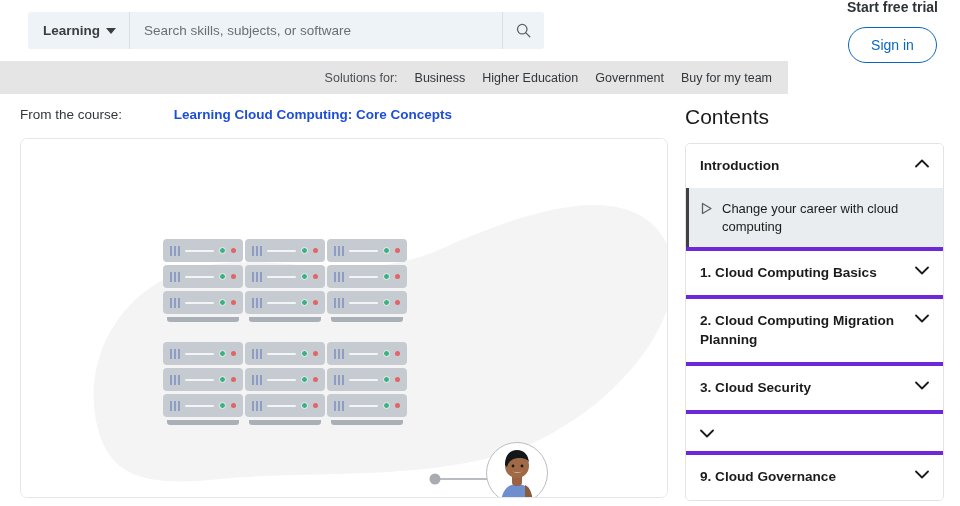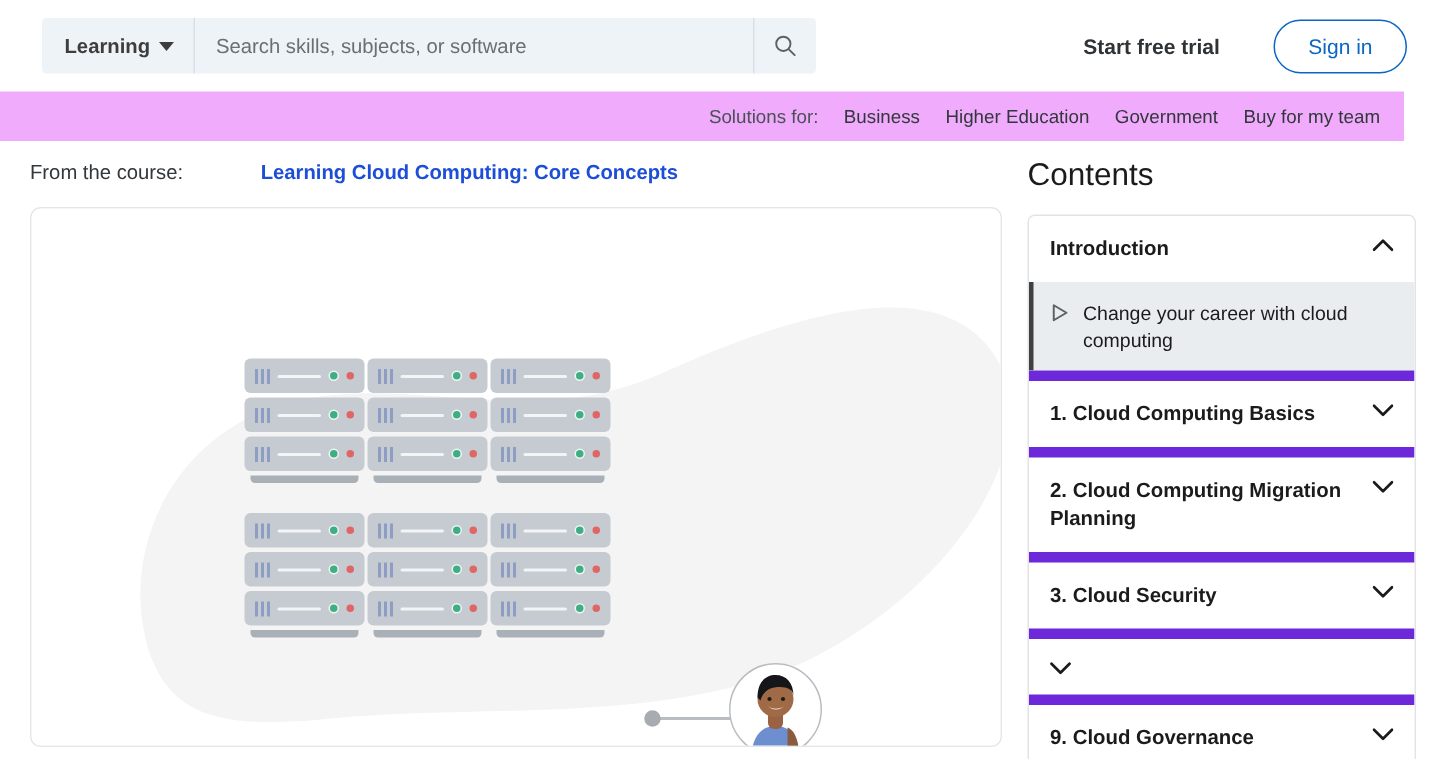--- a/index.html
+++ b/index.html
@@ -50,38 +50,39 @@
     font-family: "Liberation Sans", sans-serif;
   }
   .search-input::placeholder { color: #6a6f73; }
   .search-btn {
     width: 42px; border: 0; border-left: 1px solid #d9dfe5;
     background: transparent; cursor: pointer;
     display: flex; align-items: center; justify-content: center;
   }
 
   .nav-right {
-    margin-left: auto; display: flex; align-items: center; gap: 36px;
+    margin-left: auto; display: flex; align-items: center; gap: 12px;
     margin-right: 22px;
+    flex-direction: column;
   }
   .free-trial {
     font-size: 14px; font-weight: bold; color: #2f3336; cursor: pointer;
     white-space: nowrap;
   }
   .signin {
     font-size: 14px; font-weight: normal; color: #0a66c2;
     border: 1.4px solid #0a66c2; border-radius: 19px;
     padding: 9px 22px; background: transparent; cursor: pointer;
     font-family: "Liberation Sans", sans-serif; white-space: nowrap;
   }
 
   
   .subnav {
-    position: absolute; left: 0; top: 61px; width: 936px; height: 33px;
-    background: #f0abfc;
+    position: absolute; left: 0; top: 61px; width: 788px; height: 33px;
+    background: #e5e5e5;
     display: flex; align-items: center; justify-content: flex-end;
     gap: 17px; padding-right: 16px;
     font-size: 12.5px; color: #4b5055;
   }
   .subnav .label { color: #4b5055; }
   .subnav a { color: #32373b; text-decoration: none; cursor: pointer; }
 
   
   .course-line {
     position: absolute; left: 20px; top: 107px;
@@ -135,21 +136,21 @@
   .contents-title {
     font-size: 21px; color: #1b1b1b; margin-bottom: 14px;
   }
   .toc {
     border: 1px solid #e1e3e5; border-radius: 5px; overflow: hidden;
     background: #ffffff;
   }
   .toc-section {
     display: flex; align-items: flex-start; justify-content: space-between;
     padding: 13px 14px; cursor: pointer; background: #ffffff;
-    border-top: 7px solid #6d28d9;
+    border-top: 4px solid #6d28d9;
   }
   .toc-section:first-child { border-top: 0; }
   .toc-section .sec-title {
     font-size: 13.6px; font-weight: bold; color: #1b1b1b; line-height: 1.35;
     padding-right: 8px;
   }
   .chev { flex: none; margin-top: 2px; }
 
   .lesson {
     display: flex; gap: 9px; align-items: flex-start;

